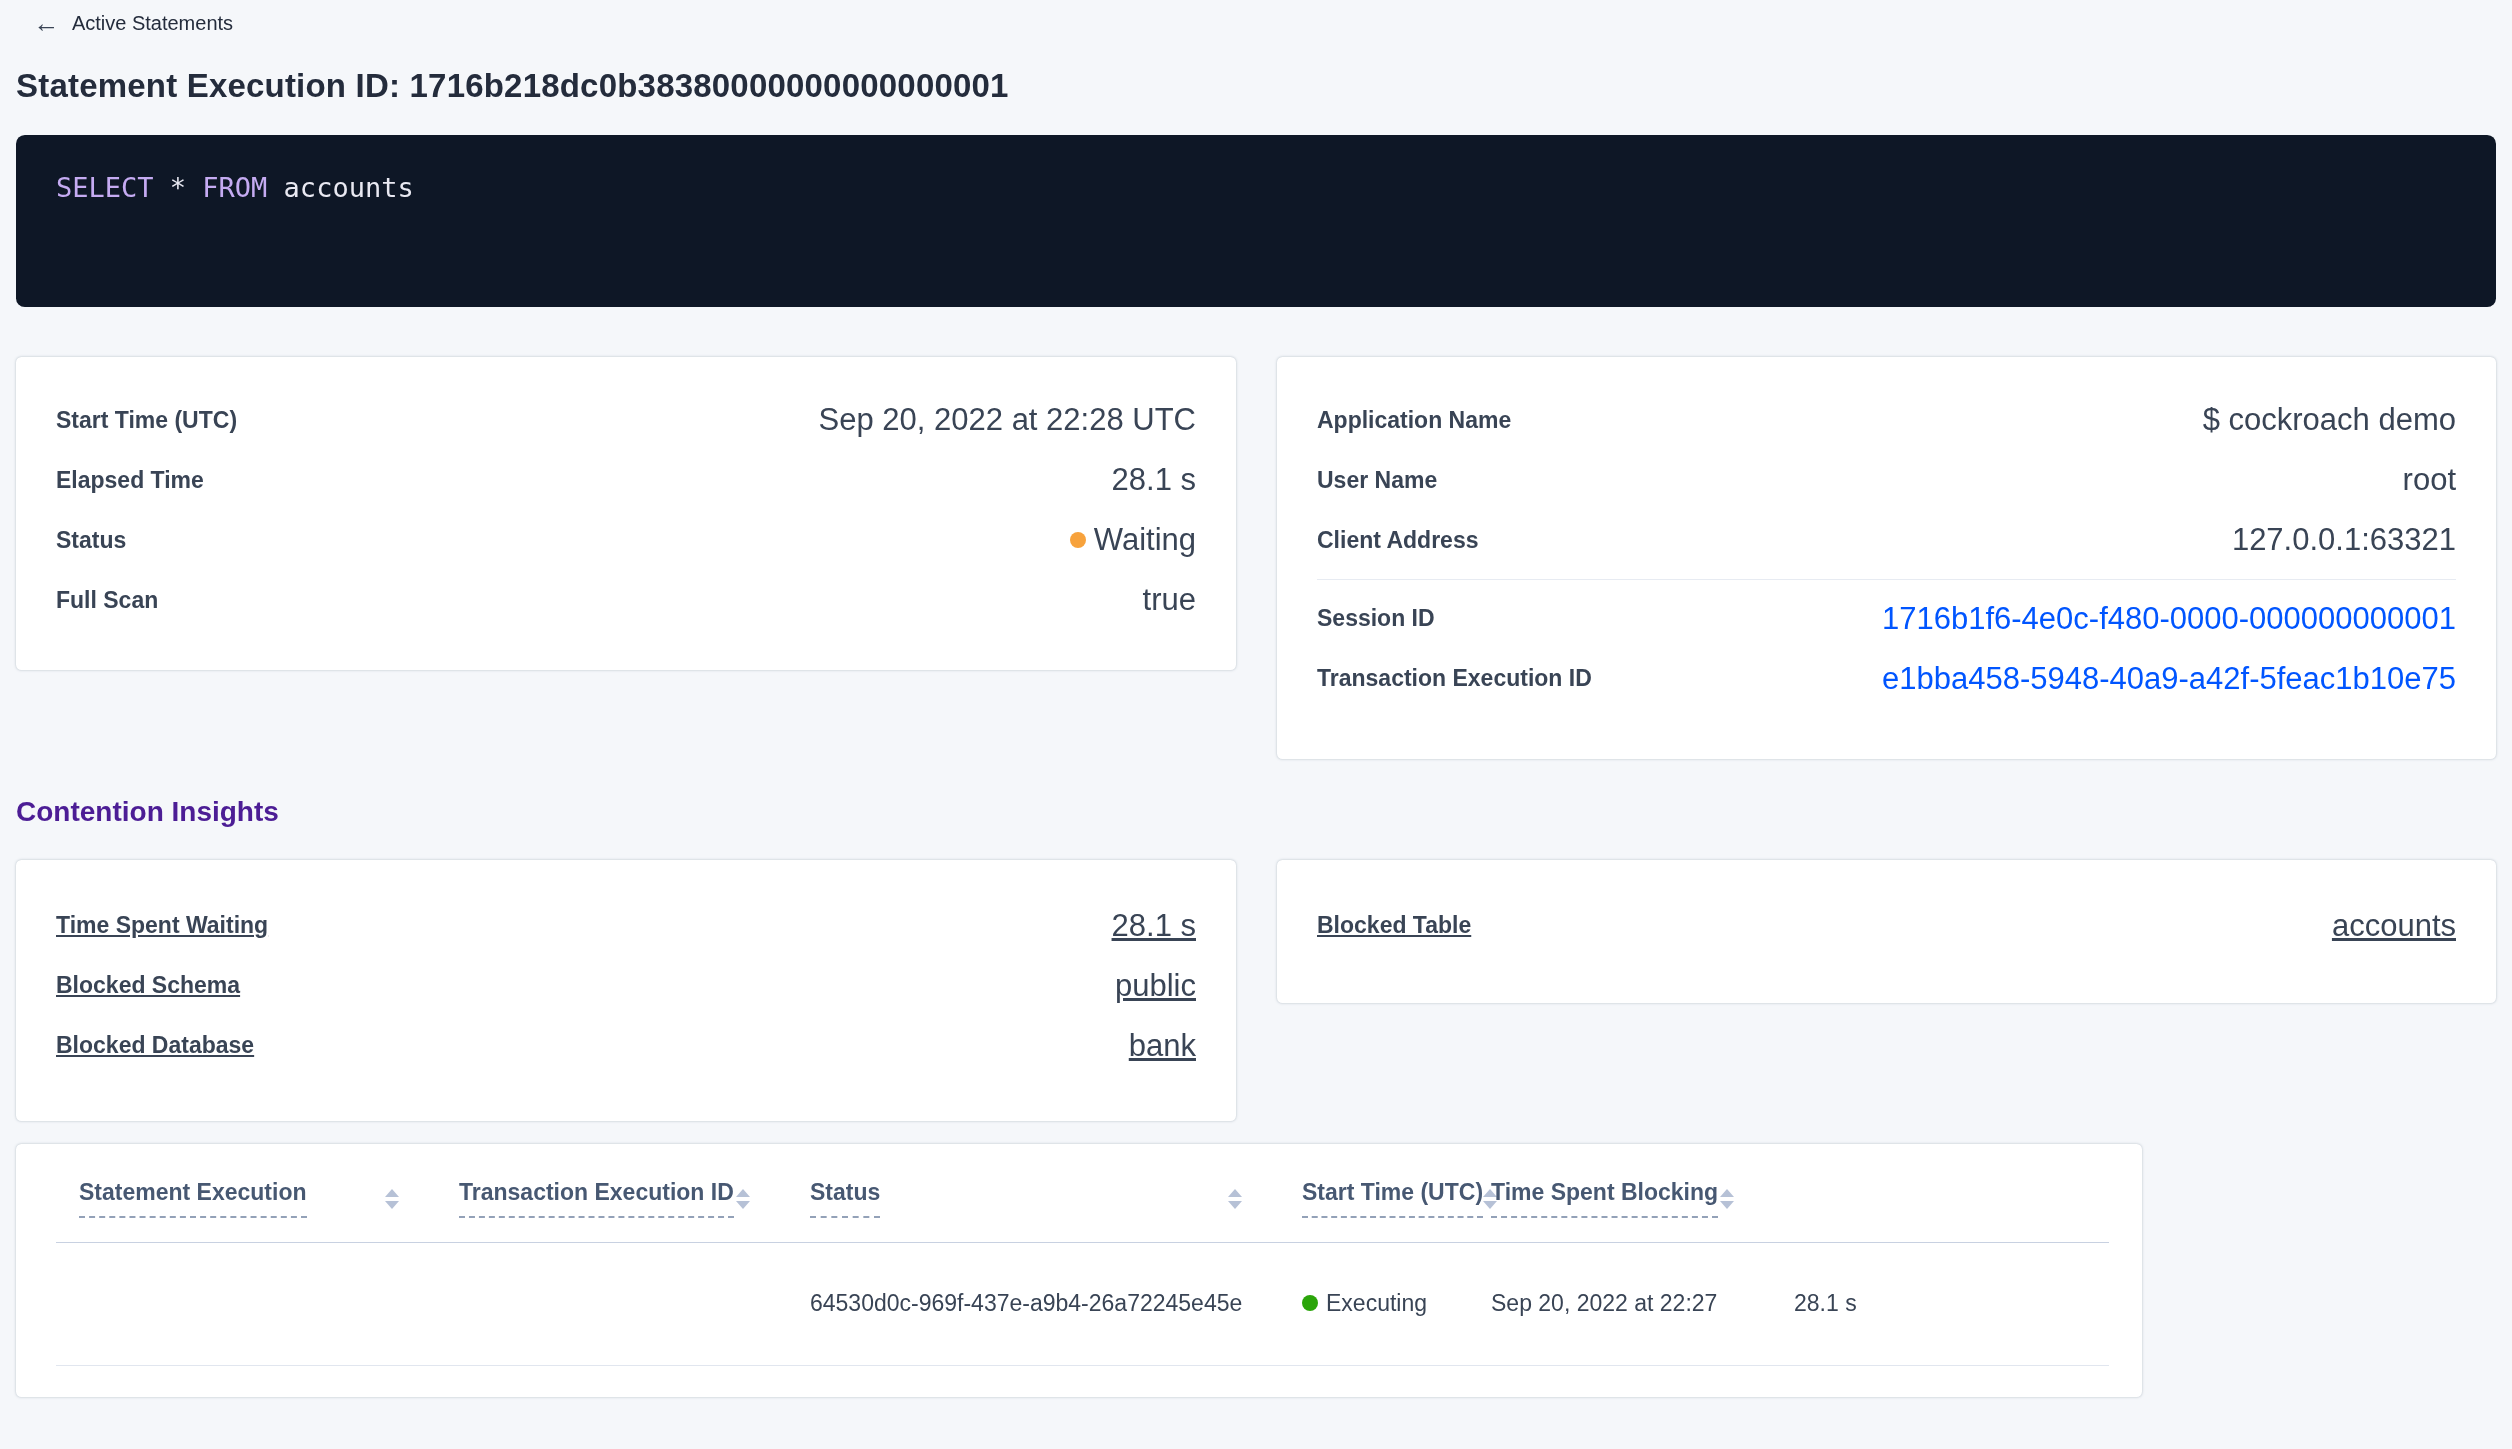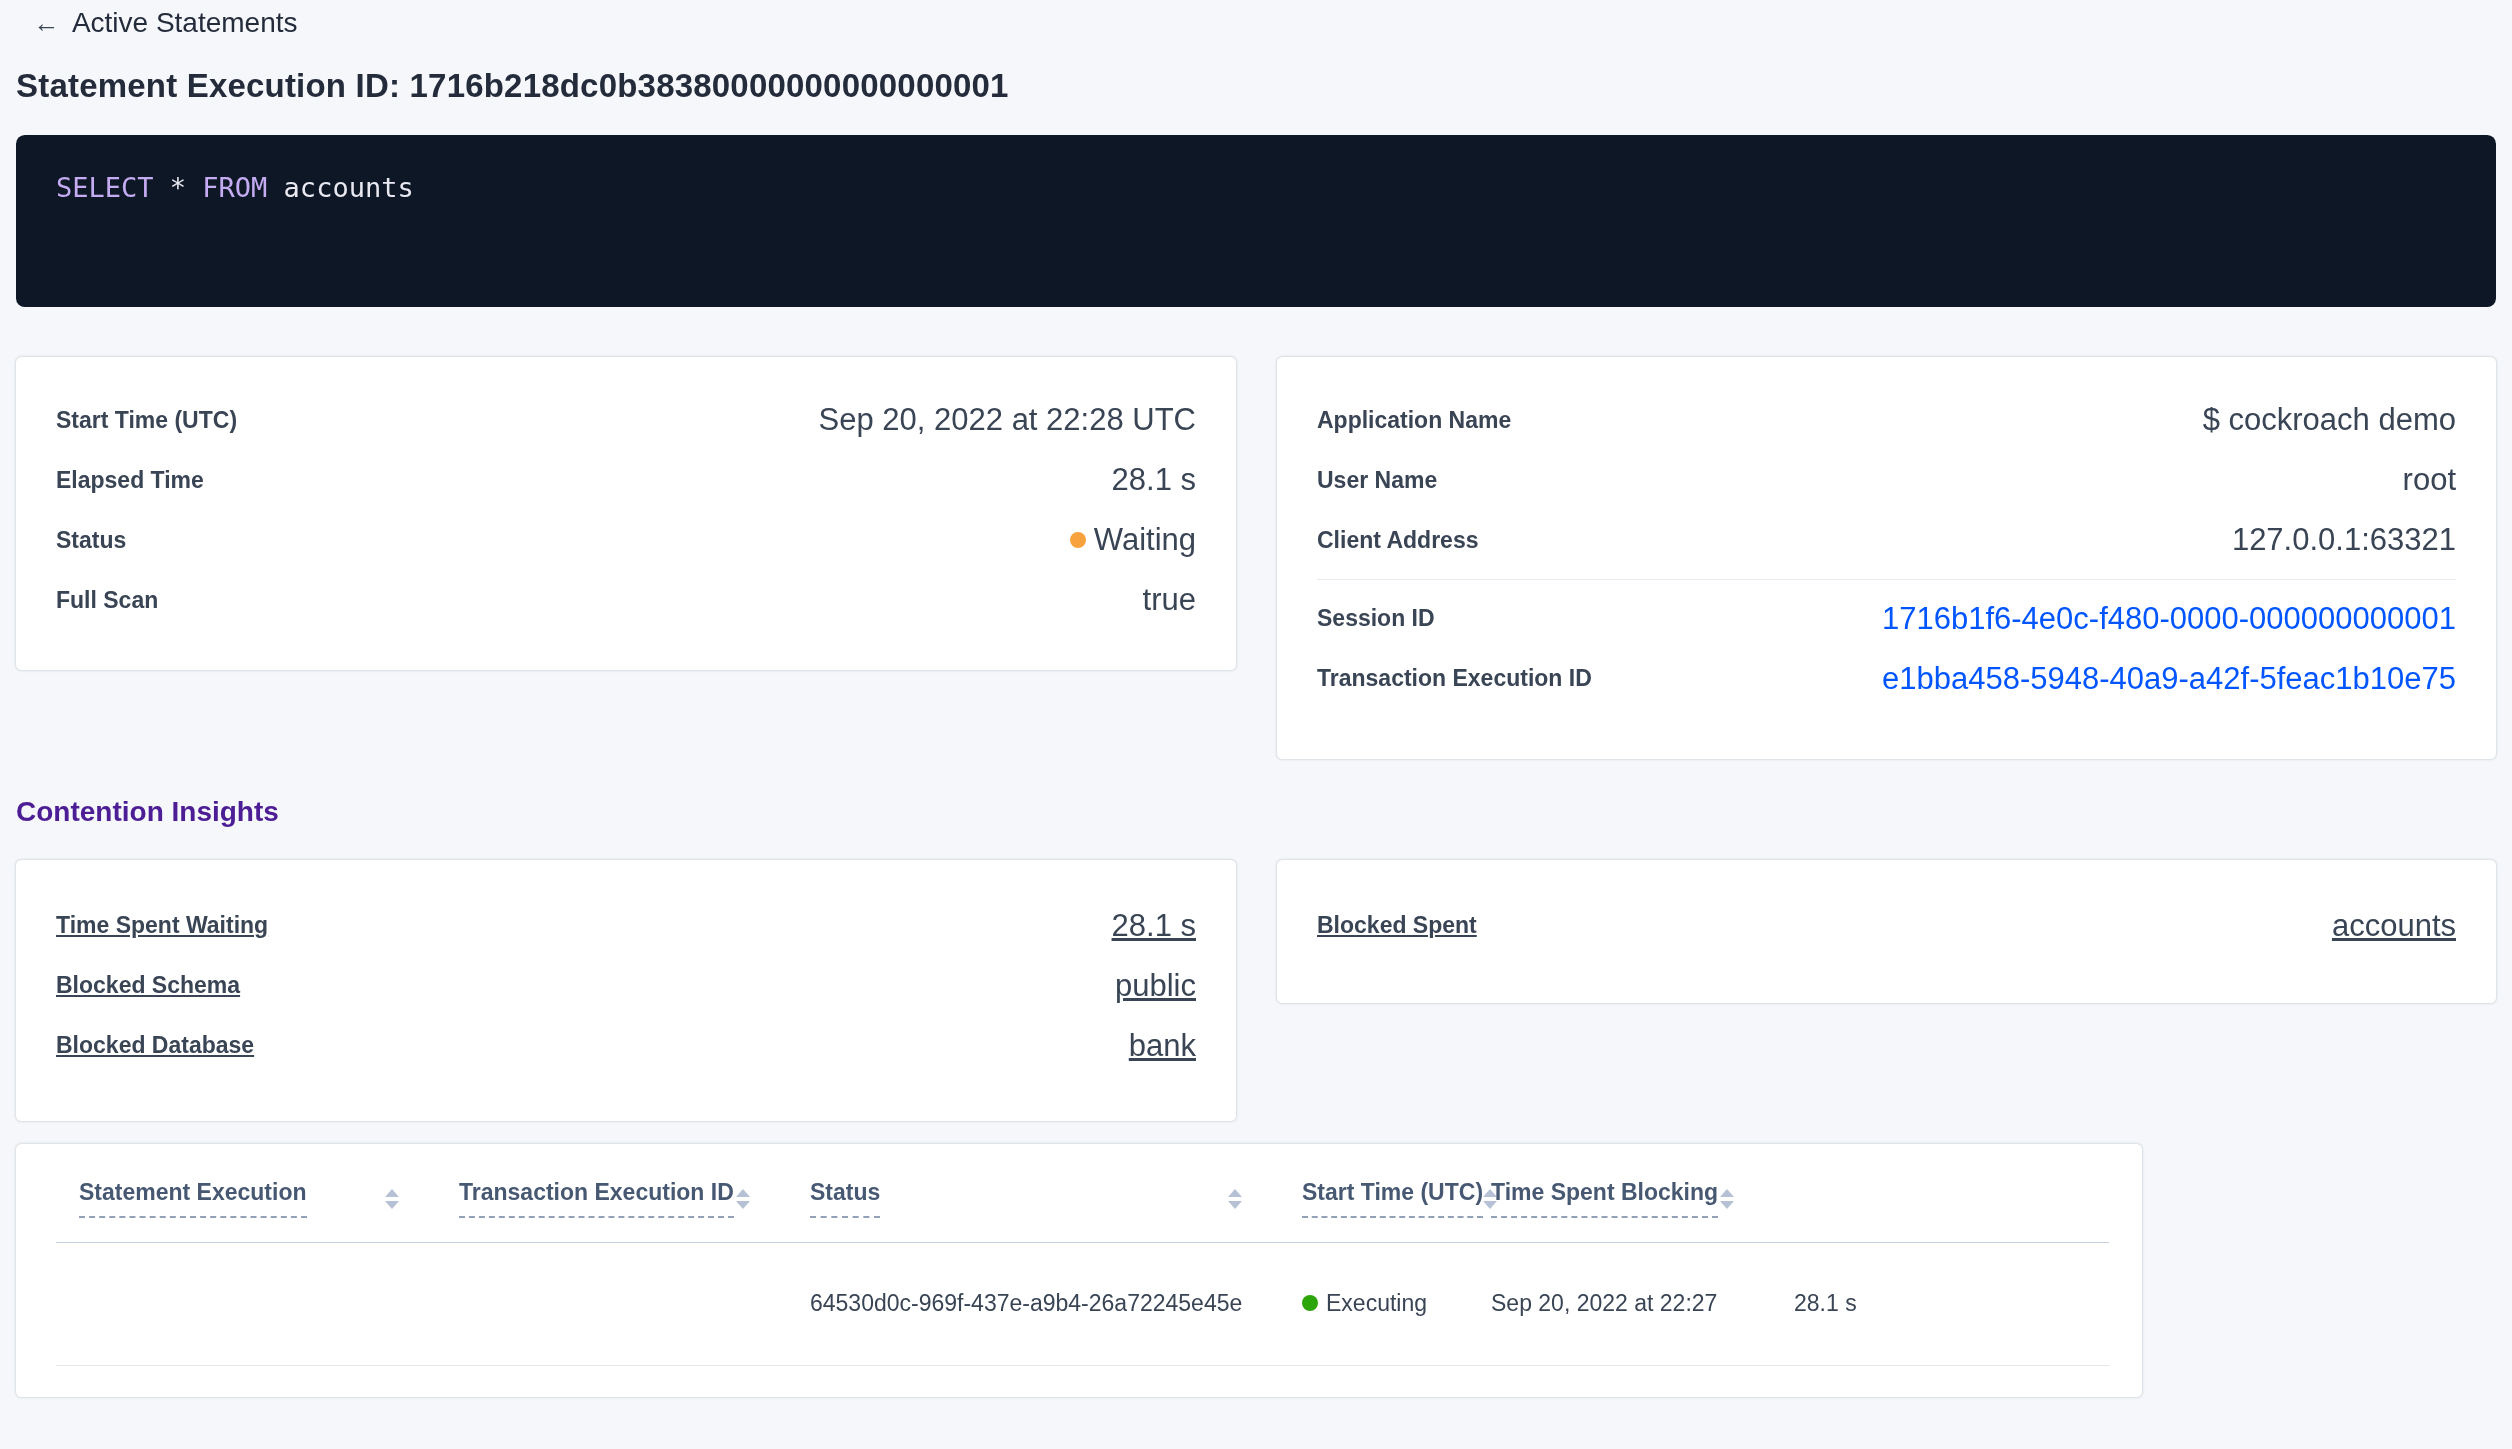--- a/index.html
+++ b/index.html
@@ -12,21 +12,21 @@
   }
   .page { padding:7px 16px 0 16px; width:2512px; }
 
   
   .back-row {
     display:flex; align-items:center; gap:12.3px;
     padding-left:17.6px; height:32px;
     cursor:pointer;
   }
   .back-arrow { font-size:26px; color:#394455; line-height:1; }
-  .back-label { font-size:28px; color:#242c3c; }
+  .back-label { font-size:20px; color:#242c3c; }
 
   
   .page-title {
     margin-top:28px;
     font-size:33px; font-weight:700; color:#242c3c;
     letter-spacing:0.2px;
   }
 
   
   .sql-box {
@@ -203,21 +203,21 @@
         <span class="kv-value">public</span>
       </div>
       <div class="kv-row">
         <span class="kv-label">Blocked Database</span>
         <span class="kv-value">bank</span>
       </div>
     </section>
 
     <section class="card card-contention-right">
       <div class="kv-row">
-        <span class="kv-label">Blocked Spent</span>
+        <span class="kv-label">Blocked Table</span>
         <span class="kv-value">accounts</span>
       </div>
     </section>
   </div>
 
 
   <div class="table-card">
     <div class="t-header">
       <div class="th">
         <span class="th-label">Statement Execution</span>

